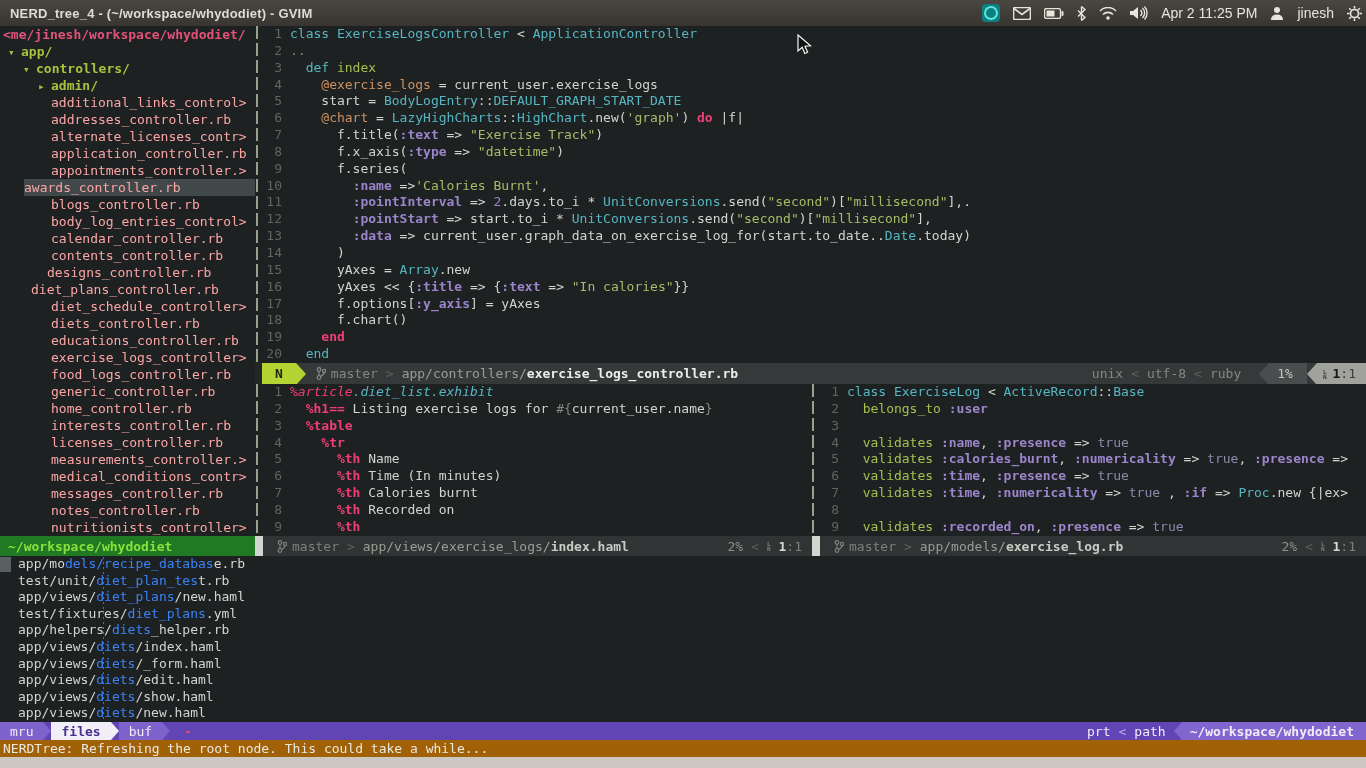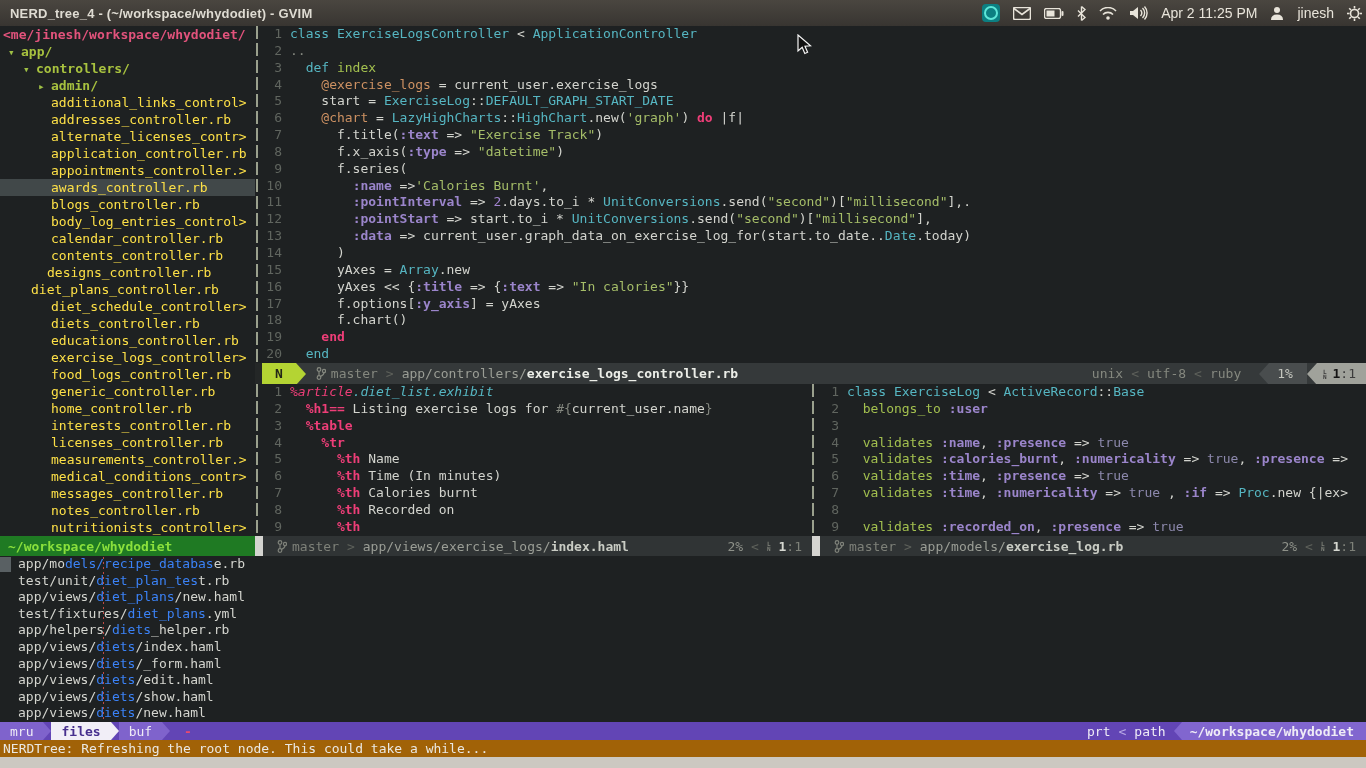--- a/index.html
+++ b/index.html
@@ -25,21 +25,21 @@
   
   #ws{position:absolute;left:0;top:26px;width:1366px;height:731px;background:#1e2122;font-size:13px;}
 
   
   #nerdtree{position:absolute;left:0;top:0;width:255px;height:510px;overflow:hidden;}
   .nt-row{height:17px;line-height:17px;white-space:pre;overflow:hidden;}
   .nt-row.sel{background:#414849;}
   .nt-arrow{color:#9fc045;display:inline-block;width:13px;font-size:11px;}
   .nt-root{color:#e2537c;font-weight:bold;}
   .nt-dir{color:#a8c23f;font-weight:bold;}
-  .nt-file{color:#fde047;}
+  .nt-file{color:#fca5a5;}
 
   
   .vsep{position:absolute;width:2px;background:repeating-linear-gradient(#9aa08d 0 13px,#1e2122 13px 17px);}
   #sep-tree-top{left:256px;top:0;height:337px;}
   #sep-tree-bot{left:256px;top:358px;height:152px;}
   #sep-mid{left:812px;top:358px;height:152px;}
 
   
   .win{position:absolute;overflow:hidden;}
   #win-top{left:262px;top:0;width:1104px;height:337px;}
@@ -188,21 +188,21 @@
   <div id="nerdtree">
       <div class="nt-row" style="padding-left: 3px;"><span class="nt-root">&lt;me/jinesh/workspace/whydodiet/</span></div>
       <div class="nt-row" style="padding-left: 8px;"><span class="nt-arrow">▾</span><span class="nt-dir">app/</span></div>
       <div class="nt-row" style="padding-left: 23px;"><span class="nt-arrow">▾</span><span class="nt-dir">controllers/</span></div>
       <div class="nt-row" style="padding-left: 38px;"><span class="nt-arrow">▸</span><span class="nt-dir">admin/</span></div>
       <div class="nt-row" style="padding-left: 51px;"><span class="nt-file">additional_links_control&gt;</span></div>
       <div class="nt-row" style="padding-left: 51px;"><span class="nt-file">addresses_controller.rb</span></div>
       <div class="nt-row" style="padding-left: 51px;"><span class="nt-file">alternate_licenses_contr&gt;</span></div>
       <div class="nt-row" style="padding-left: 51px;"><span class="nt-file">application_controller.rb</span></div>
       <div class="nt-row" style="padding-left: 51px;"><span class="nt-file">appointments_controller.&gt;</span></div>
-      <div class="nt-row sel" style="padding-left: 51px;"><span class="nt-file">awards_controller.rb</span></div>
+      <div class="nt-row sel" style=" margin-left: 24px;"><span class="nt-file">awards_controller.rb</span></div>
       <div class="nt-row" style="padding-left: 51px;"><span class="nt-file">blogs_controller.rb</span></div>
       <div class="nt-row" style="padding-left: 51px;"><span class="nt-file">body_log_entries_control&gt;</span></div>
       <div class="nt-row" style="padding-left: 51px;"><span class="nt-file">calendar_controller.rb</span></div>
       <div class="nt-row" style="padding-left: 51px;"><span class="nt-file">contents_controller.rb</span></div>
       <div class="nt-row" style="padding-left: 47px;"><span class="nt-file">designs_controller.rb</span></div>
       <div class="nt-row" style="padding-left: 31px;"><span class="nt-file">diet_plans_controller.rb</span></div>
       <div class="nt-row" style="padding-left: 51px;"><span class="nt-file">diet_schedule_controller&gt;</span></div>
       <div class="nt-row" style="padding-left: 51px;"><span class="nt-file">diets_controller.rb</span></div>
       <div class="nt-row" style="padding-left: 51px;"><span class="nt-file">educations_controller.rb</span></div>
       <div class="nt-row" style="padding-left: 51px;"><span class="nt-file">exercise_logs_controller&gt;</span></div>
@@ -220,21 +220,21 @@
 
   <div class="vsep" id="sep-tree-top"></div>
   <div class="vsep" id="sep-tree-bot"></div>
   <div class="vsep" id="sep-mid"></div>
 
   <div class="win" id="win-top">
       <div class="crow"><span class="gut">1</span><span class="code"><span class="c-t">class ExerciseLogsController</span><span class="c-w"> &lt; </span><span class="c-t">ApplicationController</span></span></div>
       <div class="crow"><span class="gut">2</span><span class="code"><span class="c-d">..</span></span></div>
       <div class="crow"><span class="gut">3</span><span class="code"><span class="c-w">  </span><span class="c-t">def </span><span class="c-g">index</span></span></div>
       <div class="crow"><span class="gut">4</span><span class="code"><span class="c-w">    </span><span class="c-o">@exercise_logs</span><span class="c-w"> = current_user.exercise_logs</span></span></div>
-      <div class="crow"><span class="gut">5</span><span class="code"><span class="c-w">    start = </span><span class="c-t">ExerciseLog</span><span class="c-w">::</span><span class="c-t">DEFAULT_GRAPH_START_DATE</span></span></div>
+      <div class="crow"><span class="gut">5</span><span class="code"><span class="c-w">    start = </span><span class="c-t">BodyLogEntry</span><span class="c-w">::</span><span class="c-t">DEFAULT_GRAPH_START_DATE</span></span></div>
       <div class="crow"><span class="gut">6</span><span class="code"><span class="c-w">    </span><span class="c-o">@chart</span><span class="c-w"> = </span><span class="c-t">LazyHighCharts</span><span class="c-w">::</span><span class="c-t">HighChart</span><span class="c-w">.new(</span><span class="c-s">'graph'</span><span class="c-w">) </span><span class="c-p">do </span><span class="c-w">|f|</span></span></div>
       <div class="crow"><span class="gut">7</span><span class="code"><span class="c-w">      f.title(</span><span class="c-y">:text</span><span class="c-w"> =&gt; </span><span class="c-s">"Exercise Track"</span><span class="c-w">)</span></span></div>
       <div class="crow"><span class="gut">8</span><span class="code"><span class="c-w">      f.x_axis(</span><span class="c-y">:type</span><span class="c-w"> =&gt; </span><span class="c-s">"datetime"</span><span class="c-w">)</span></span></div>
       <div class="crow"><span class="gut">9</span><span class="code"><span class="c-w">      f.series(</span></span></div>
       <div class="crow"><span class="gut">10</span><span class="code"><span class="c-w">        </span><span class="c-y">:name</span><span class="c-w"> =&gt;</span><span class="c-s">'Calories Burnt'</span><span class="c-w">,</span></span></div>
       <div class="crow"><span class="gut">11</span><span class="code"><span class="c-w">        </span><span class="c-y">:pointInterval</span><span class="c-w"> =&gt; </span><span class="c-n">2</span><span class="c-w">.days.to_i * </span><span class="c-t">UnitConversions</span><span class="c-w">.send(</span><span class="c-s">"second"</span><span class="c-w">)[</span><span class="c-s">"millisecond"</span><span class="c-w">],.</span></span></div>
       <div class="crow"><span class="gut">12</span><span class="code"><span class="c-w">        </span><span class="c-y">:pointStart</span><span class="c-w"> =&gt; start.to_i * </span><span class="c-t">UnitConversions</span><span class="c-w">.send(</span><span class="c-s">"second"</span><span class="c-w">)[</span><span class="c-s">"millisecond"</span><span class="c-w">],</span></span></div>
       <div class="crow"><span class="gut">13</span><span class="code"><span class="c-w">        </span><span class="c-y">:data</span><span class="c-w"> =&gt; current_user.graph_data_on_exercise_log_for(start.to_date..</span><span class="c-t">Date</span><span class="c-w">.today)</span></span></div>
       <div class="crow"><span class="gut">14</span><span class="code"><span class="c-w">      )</span></span></div>
       <div class="crow"><span class="gut">15</span><span class="code"><span class="c-w">      yAxes = </span><span class="c-t">Array</span><span class="c-w">.new</span></span></div>

